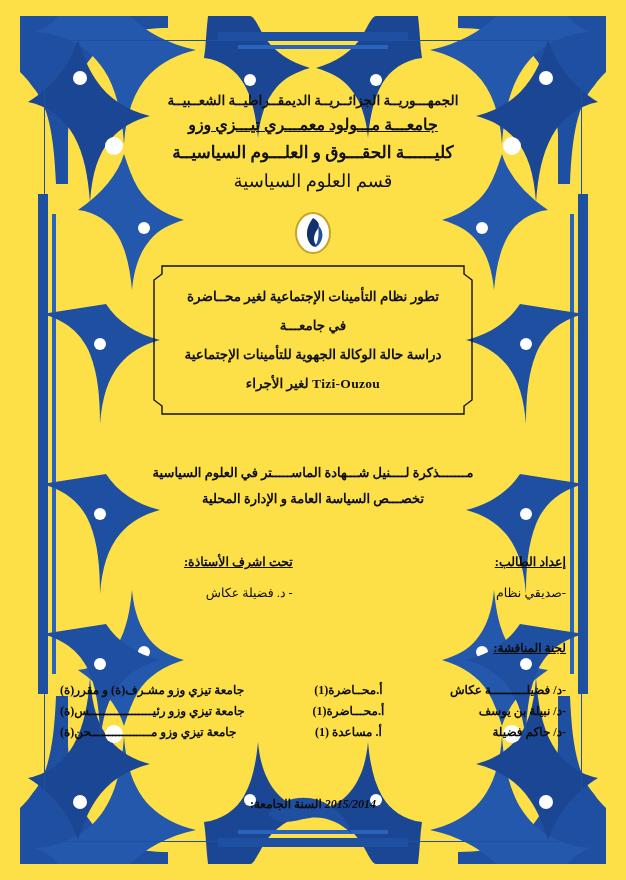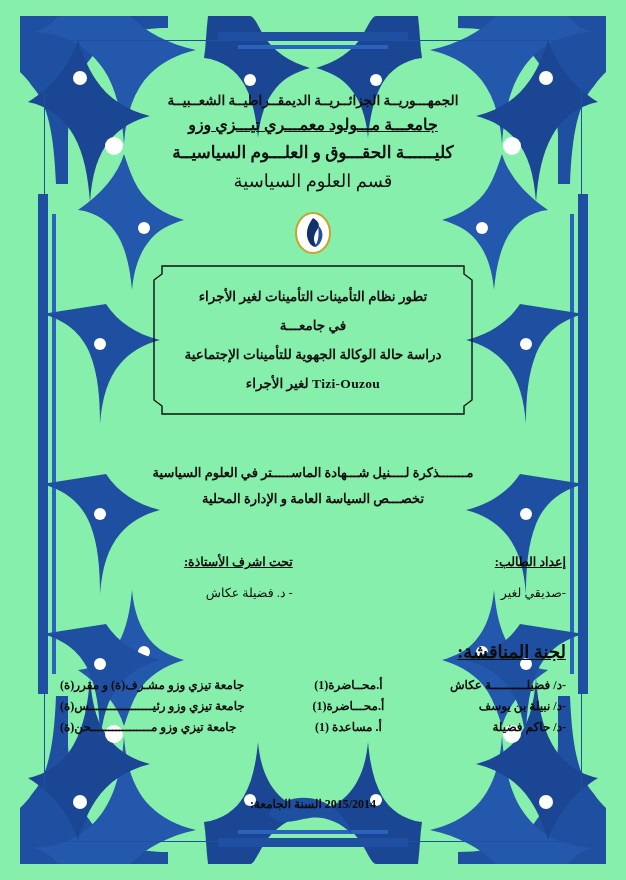--- a/index.html
+++ b/index.html
@@ -4,21 +4,21 @@
 <style>
   html, body {
     margin: 0;
     padding: 0;
     background: #ffffff;
   }
   .page {
     position: relative;
     width: 626px;
     height: 880px;
-    background: #86efac;
+    background: #fde047;
     font-family: "Liberation Serif", serif;
     overflow: hidden;
   }
 
   
   .border-frame {
     position: absolute;
     left: 18px;
     top: 14px;
     width: 590px;
@@ -133,22 +133,22 @@
   }
 
   
   .jury {
     margin-top: 36px;
     text-align: right;
   }
   .jury-head {
     font-weight: bold;
     text-decoration: underline;
-    font-size: 18px;
-    margin-bottom: 12px;
+    font-size: 12px;
+    margin-bottom: 24px;
   }
   .jury-table {
     width: 100%;
     border-collapse: collapse;
     font-size: 12px;
   }
   .jury-table td {
     padding: 3px 0;
     vertical-align: middle;
     white-space: nowrap;
@@ -163,20 +163,21 @@
     bottom: 16px;
     right: 0;
     left: 0;
     text-align: center;
     font-size: 12px;
     font-weight: bold;
   }
   .year .num {
     font-family: "Liberation Serif", serif;
     letter-spacing: 0.3px;
+    font-style: italic;
   }
 </style>
 </head>
 <body>
 
 <div class="page">
 
   <div class="border-frame">
     <svg width="590" height="852" viewBox="0 0 590 852" xmlns="http://www.w3.org/2000/svg">
       <defs>
@@ -262,39 +263,39 @@
         <path d="M26 8 C20 16 18 24 22 32 C24 36 28 38 30 36 C26 32 26 26 30 20 C33 16 33 12 26 8 Z" fill="#12306b"></path>
         <path d="M31 15 C36 20 37 27 33 33 C31 36 29 37 28 36 C32 31 32 23 31 15 Z" fill="#1f4fa0"></path>
       </svg>
     </div>
 
     <div class="title-box">
       <svg class="cartouche" width="330" height="152" viewBox="0 0 330 152" preserveAspectRatio="none" xmlns="http://www.w3.org/2000/svg">
         <path d="M14,2 L316,2 L316,10 L324,16 L324,136 L316,142 L316,150 L14,150 L14,142 L6,136 L6,16 L14,10 Z" fill="none" stroke="#111111" stroke-width="1.4"></path>
       </svg>
       <div class="title-text">
-        <div>تطور نظام التأمينات التأمينات لغير الأجراء</div>
+        <div>تطور نظام التأمينات الإجتماعية لغير محــاضرة</div>
         <div>في جامعـــة</div>
         <div>دراسة حالة الوكالة الجهوية للتأمينات الإجتماعية</div>
         <div>
           <span class="latin">Tizi-Ouzou</span>
           <span>لغير الأجراء</span>
         </div>
       </div>
     </div>
 
     <div class="degree">
       <div class="l1">مـــــــذكرة لــــنيل شـــهادة الماســـــتر في العلوم السياسية</div>
       <div class="l2">تخصـــص السياسة العامة و الإدارة المحلية</div>
     </div>
 
     <div class="names-row">
       <div class="names-col right">
         <div class="names-head">إعداد الطالب:</div>
-        <div class="names-item">-صديقي لغير</div>
+        <div class="names-item">-صديقي نظام</div>
       </div>
       <div class="names-col left">
         <div class="names-head">تحت اشرف الأستاذة:</div>
         <div class="names-item">-   د. فضيلة عكاش</div>
       </div>
     </div>
 
     <div class="jury">
       <div class="jury-head">لجنة المناقشة:</div>
       <table class="jury-table">

